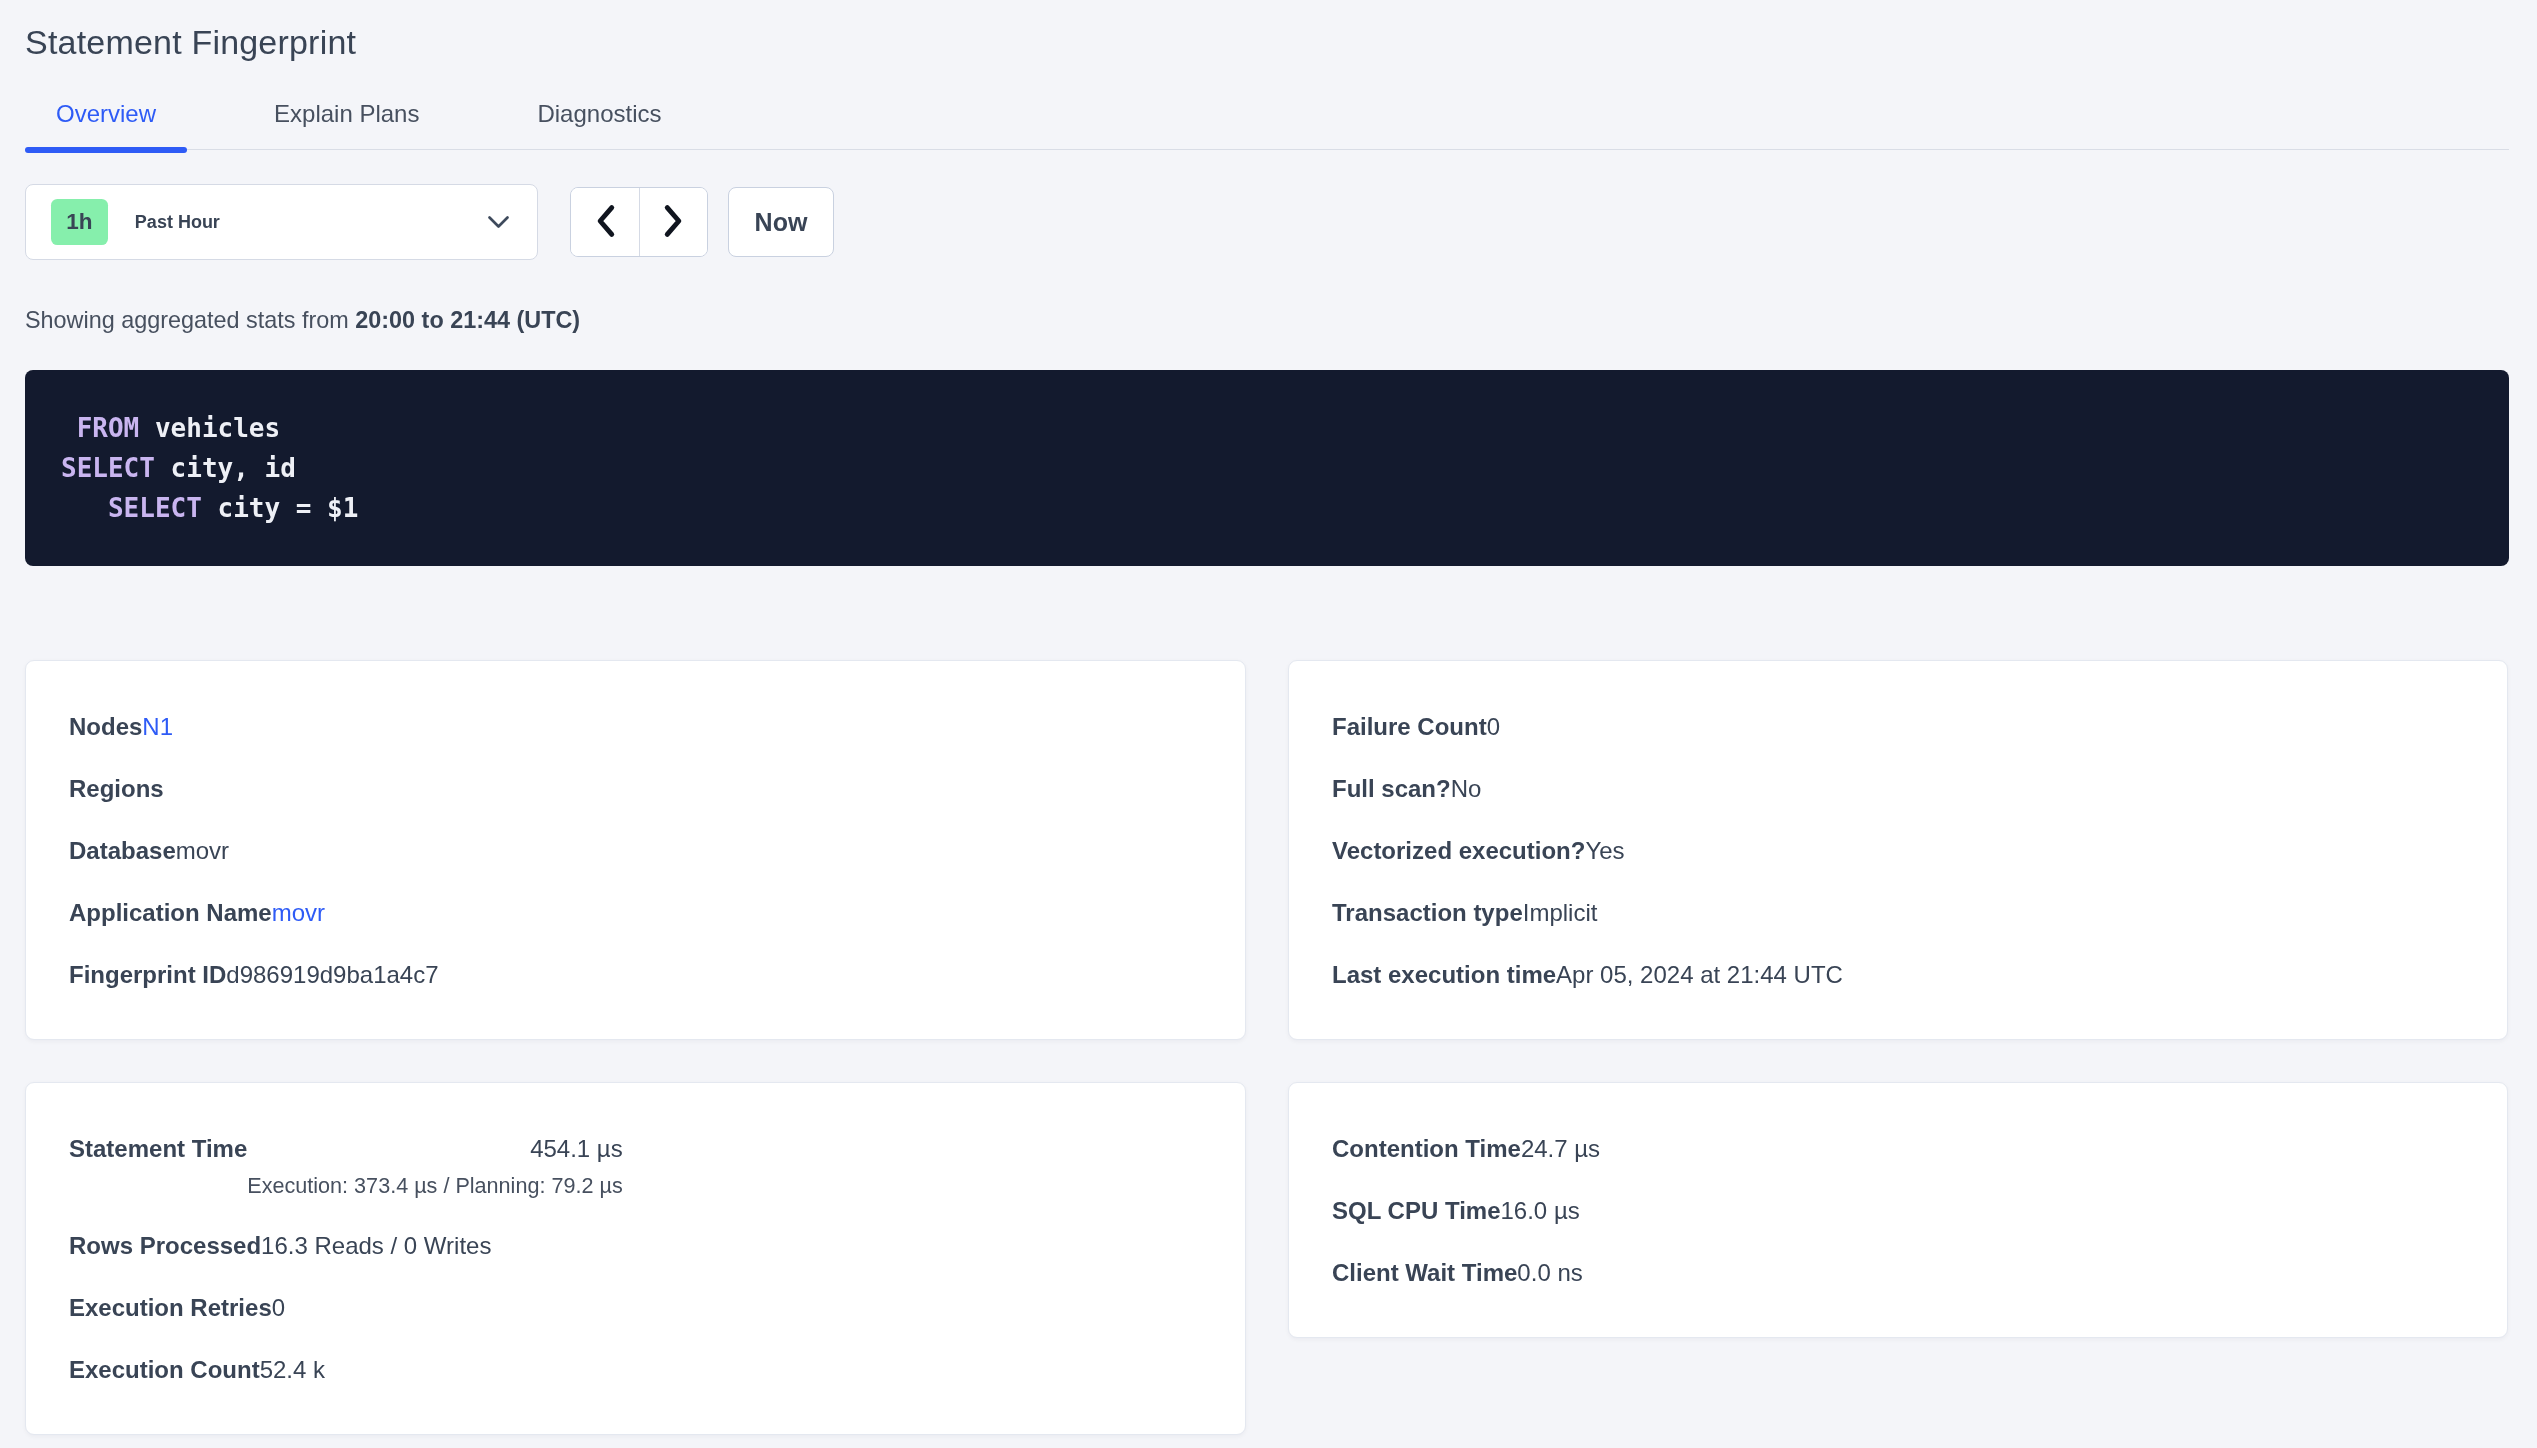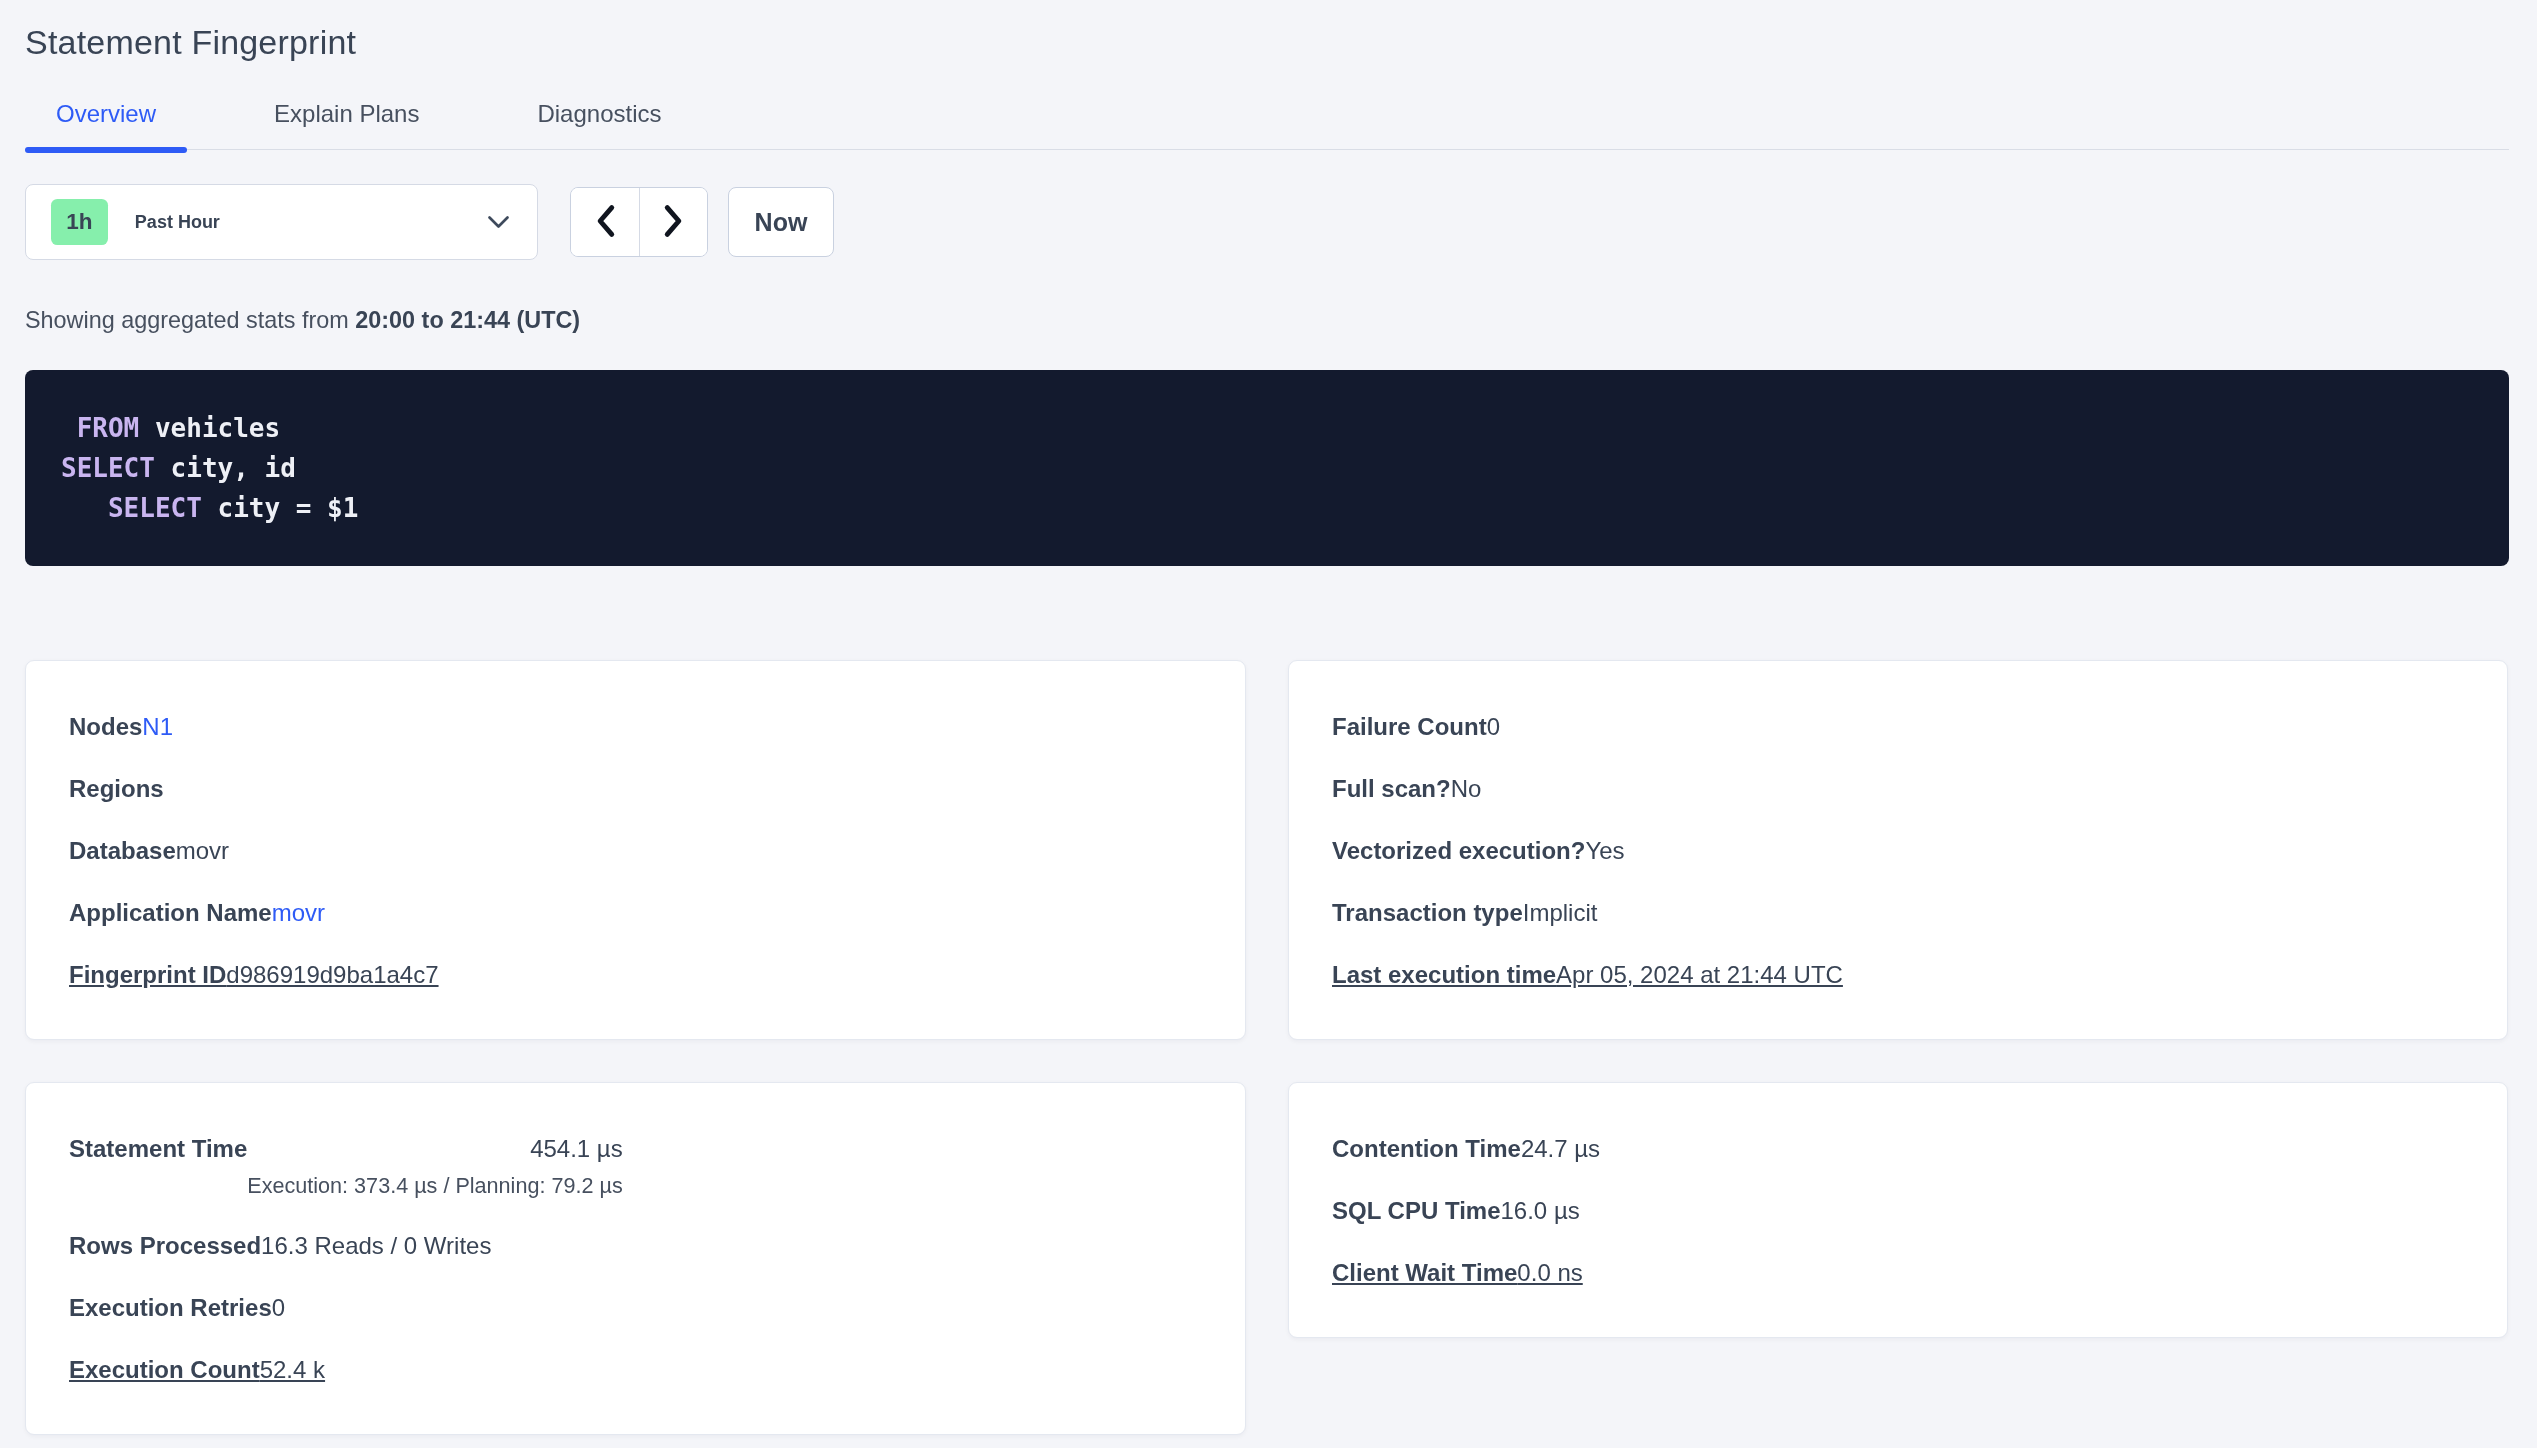--- a/index.html
+++ b/index.html
@@ -95,21 +95,21 @@
     align-items:start;
   }
   .card{
     background:#fff;border:0.9px solid var(--card-border);border-radius:9px;
     padding:50px 43px 49px;box-shadow:0 1.8px 4.5px rgba(20,30,60,.04);
   }
   .row{
     display:flex;justify-content:flex-start;align-items:flex-start;
     margin-bottom:31px;min-height:31px;
   }
-  .row:last-child{margin-bottom:0;text-decoration:underline;}
+  .row:last-child{margin-bottom:0;}
   .row .label{font-size:24px;font-weight:700;color:var(--text-primary);line-height:31px;}
   .row .value{font-size:24px;color:var(--text-primary);line-height:31px;text-align:right;}
   .row a.value{color:var(--accent-blue);text-decoration:none;cursor:pointer;}
   .value-col{display:flex;flex-direction:column;align-items:flex-end;gap:7.2px;}
   .subvalue{font-size:21.6px;color:var(--text-secondary);line-height:27px;text-align:right;}
 </style>
 </head>
 <body>
 
 <div class="page">

